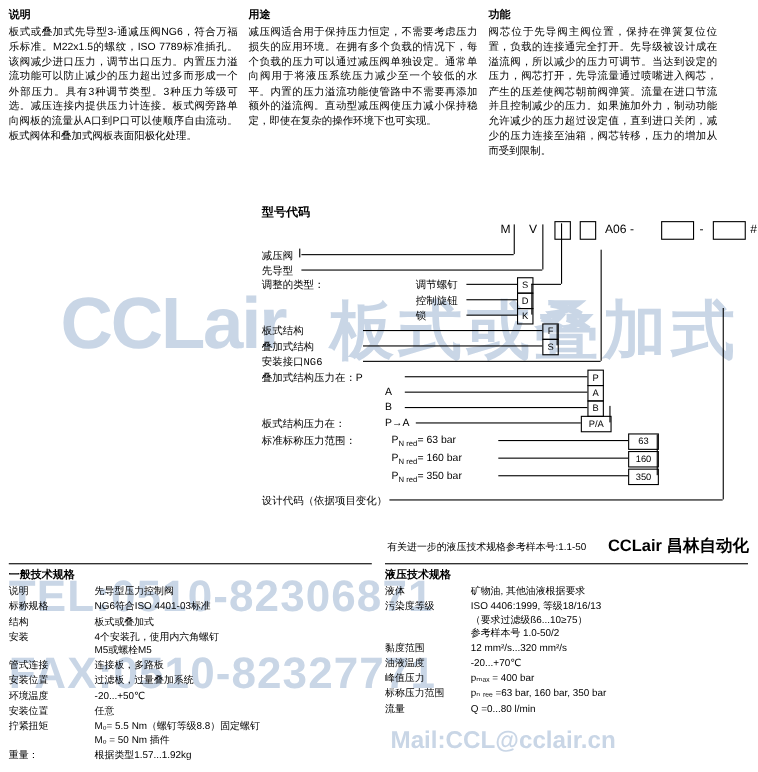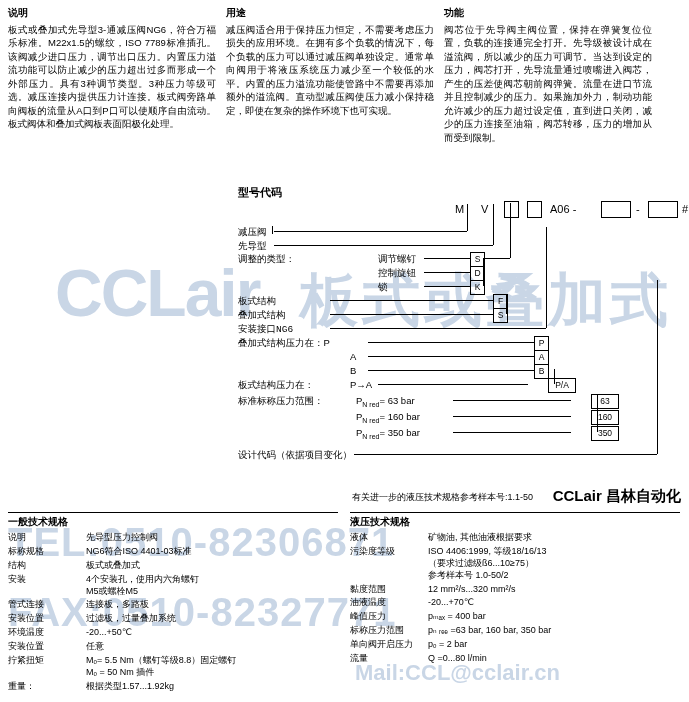--- a/index.html
+++ b/index.html
@@ -48,21 +48,21 @@
 
   
   .tree{position:absolute;left:238px;top:226px;width:450px;font-size:9.5px;}
   .trow{position:relative;height:13.5px;}
   .trow .t{position:absolute;left:0;top:0;white-space:nowrap;}
   .trow .t3{position:absolute;left:140px;top:0;white-space:nowrap;}
   .vbox{
     position:absolute;top:-1px;width:13px;height:13px;border:1px solid #000;
     font-size:8.5px;text-align:center;line-height:12px;
   }
-  .vbox.wide{width:26px;margin-left:20px;}
+  .vbox.wide{width:26px;}
   .vline{position:absolute;border-left:1px solid #000;}
   .hline{position:absolute;border-top:1px solid #000;}
 
   
   .specs{position:absolute;left:8px;top:512px;width:673px;display:flex;gap:12px;}
   .spec-col{width:330px;}
   .spec-h{font-size:10px;font-weight:bold;border-top:1px solid #000;padding-top:2px;margin-bottom:2px;}
   table.sp{width:100%;border-collapse:collapse;font-size:9px;}
   table.sp td{vertical-align:top;padding:1px 2px 1px 0;line-height:1.32;}
   table.sp td.k{width:76px;white-space:nowrap;}
@@ -303,24 +303,20 @@
             </tr>
           <tr>
               <td class="k">峰值压力</td>
               <td class="v">pₘₐₓ = 400 bar</td>
             </tr>
           <tr>
               <td class="k">标称压力范围</td>
               <td class="v">pₙ ᵣₑₑ =63 bar, 160 bar, 350 bar</td>
             </tr>
           <tr>
-              <td class="k">单向阀开启压力</td>
-              <td class="v">pₒ = 2 bar</td>
-            </tr>
-          <tr>
               <td class="k">流量</td>
               <td class="v">Q =0...80 l/min</td>
             </tr>
         </tbody>
       </table>
     </div>
   </div>
 
   <div class="footnote">有关进一步的液压技术规格参考样本号:1.1-50</div>
   <div class="brand">CCLair 昌林自动化</div>

